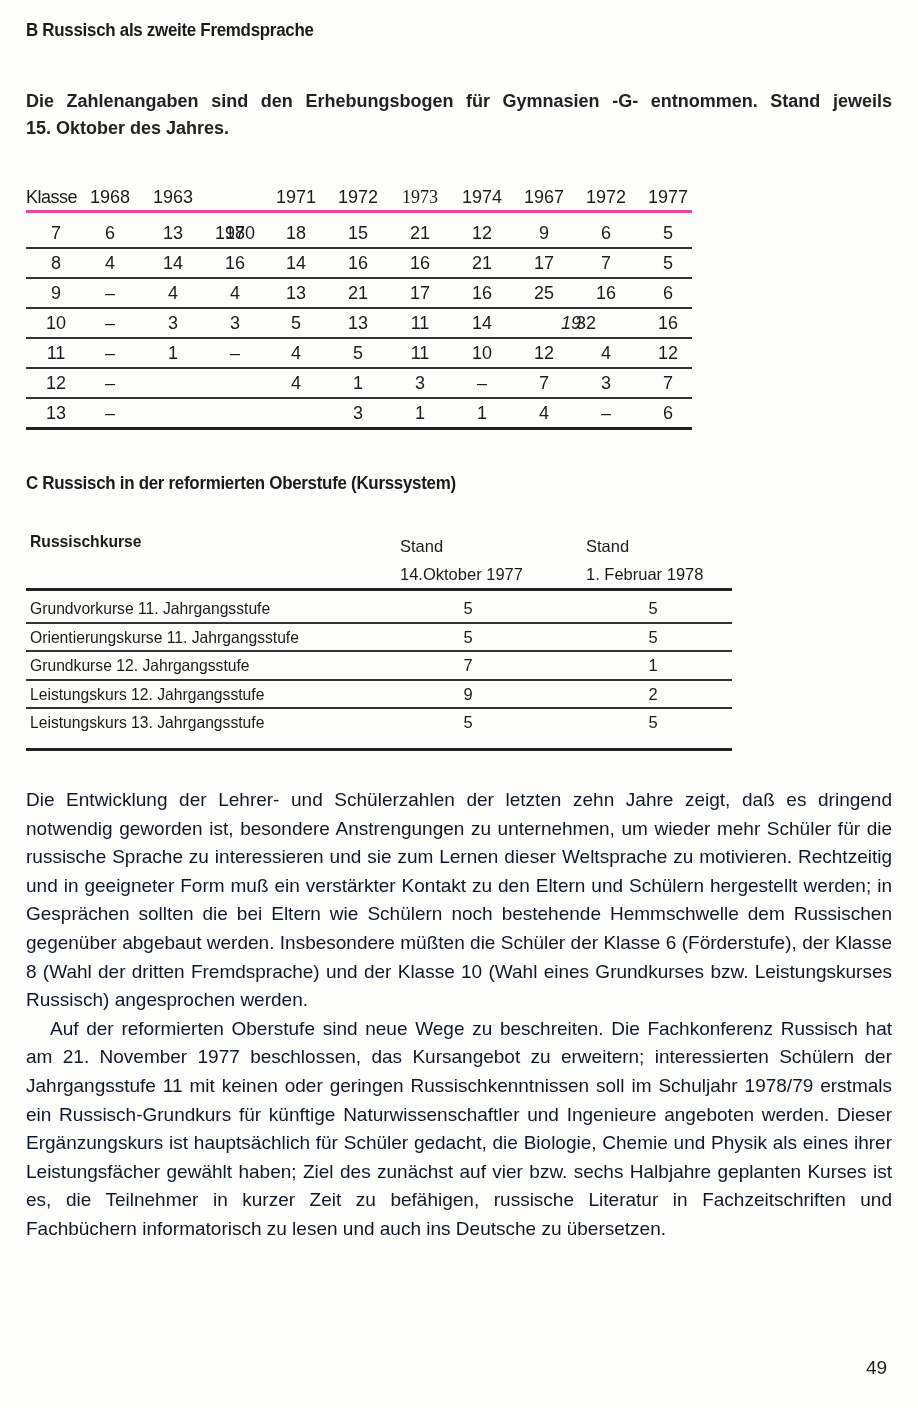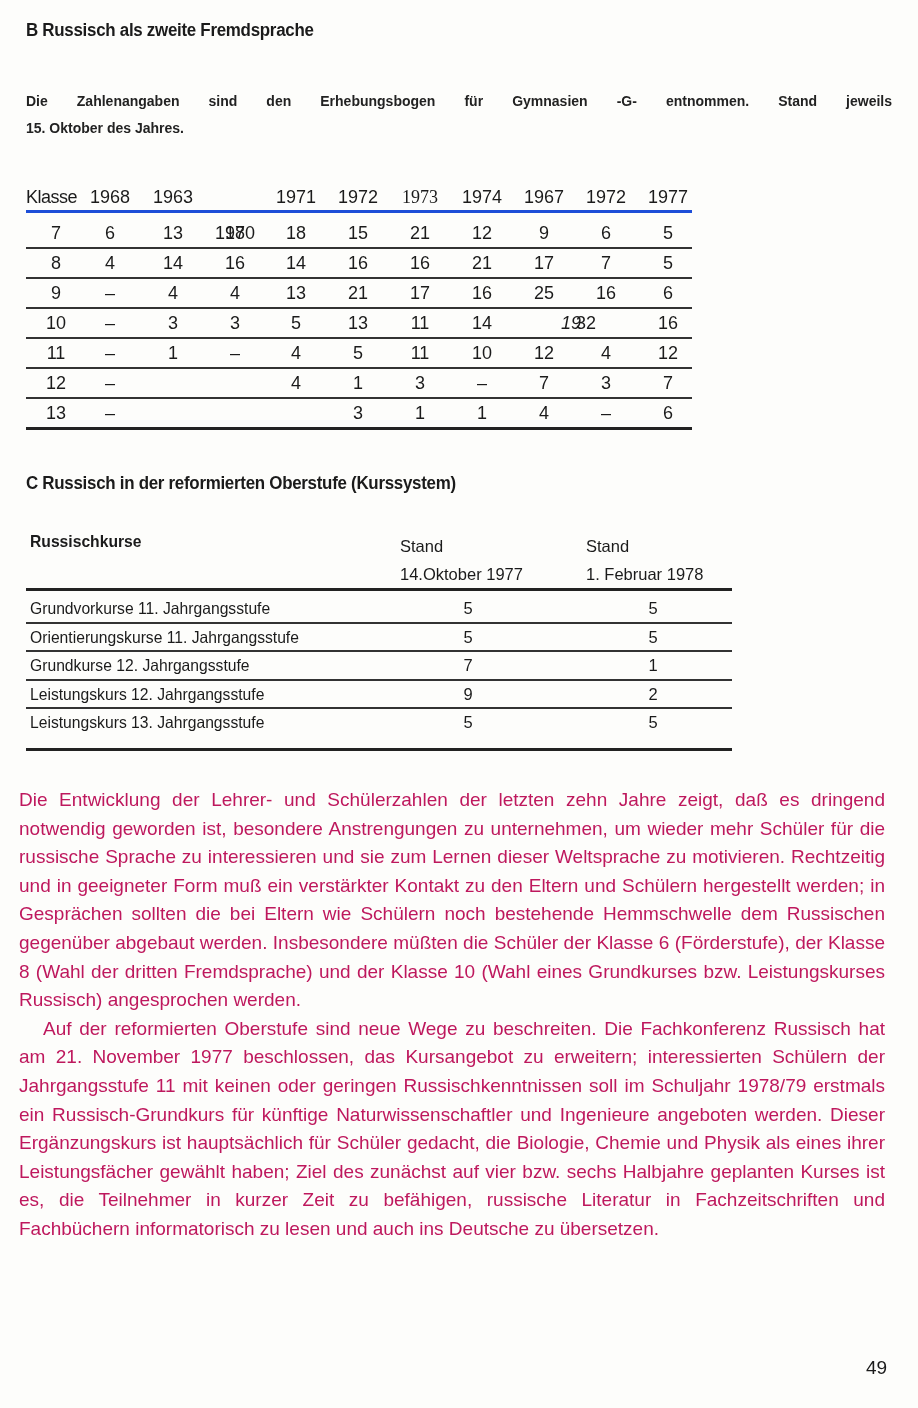--- a/index.html
+++ b/index.html
@@ -2,43 +2,43 @@
 <html><head>
 <meta charset="utf-8">
 <style>
   html, body { margin: 0; padding: 0; }
   body {
     width: 918px; height: 1408px; background: #fdfdfb; position: relative;
     font-family: "Liberation Sans", sans-serif; color: #1b1b1b; overflow: hidden;
   }
   .abs { position: absolute; }
   .h-sec { font-weight: bold; font-size: 18px; letter-spacing: -0.3px; transform: scaleX(0.94); transform-origin: left; white-space: nowrap; }
-  .intro { left: 26px; width: 866px; font-size: 14px; font-weight: bold; line-height: 27px; text-align: justify; text-align-last: justify; color: #222; }
+  .intro { left: 26px; width: 866px; font-size: 18px; font-weight: bold; line-height: 27px; text-align: justify; text-align-last: justify; color: #222; }
   .intro2 { text-align-last: left; }
   
   .t1 { left: 26px; top: 184px; width: 666px; }
   .t1-head, .t1-row { position: relative; height: 28px; }
-  .t1-head { height: 26px; border-bottom: 3px solid #1d4ed8; }
+  .t1-head { height: 26px; border-bottom: 3px solid #ec4899; }
   .t1-row { border-bottom: 2px solid #333; }
   .t1-row:last-child { border-bottom: 3px solid #222; }
   .t1 .cell { position: absolute; top: 0; line-height: 28px; font-size: 18px; text-align: center; width: 56px; margin-left: -28px; }
   .t1-head .cell { line-height: 26px; top: 0; }
   .t1-head .cell.klasse { text-align: left; margin-left: 0; left: 0 !important; width: 60px; letter-spacing: -0.5px; }
   
   .t2 { left: 26px; top: 528px; width: 706px; }
   .t2-head { position: relative; height: 60px; border-bottom: 3px solid #222; font-size: 16.5px; }
   .t2-head .lbl { position: absolute; left: 4px; top: 4px; font-weight: bold; transform: scaleX(0.95); transform-origin: left; }
   .t2-head .st { position: absolute; top: 4px; line-height: 28px; white-space: nowrap; }
   .t2-row { position: relative; height: 26.5px; border-bottom: 2px solid #333; font-size: 16.5px; }
   .t2-row:last-child { border-bottom: none; }
   .t2-row .name { position: absolute; left: 4px; top: 0; line-height: 27px; white-space: nowrap; transform: scaleX(0.95); transform-origin: left; }
   .t2-row .v { position: absolute; top: 0; line-height: 27px; width: 30px; margin-left: -15px; text-align: center; }
   .t2-bottom { position: absolute; left: 26px; top: 748px; width: 706px; border-bottom: 3px solid #222; }
   
-  .body-text { left: 19px; top: 786px; width: 866px; font-size: 19px; line-height: 28.6px; color: #be185d; }
+  .body-text { left: 26px; top: 786px; width: 866px; font-size: 19px; line-height: 28.6px; color: #0f172a; }
   .body-text p { margin: 0; text-align: justify; }
   .body-text p.indent { text-indent: 24px; }
   .page-num { left: 866px; top: 1357px; font-size: 19px; }
 </style>
 </head>
 <body>
 
 <div class="abs h-sec" style="left:26px; top:20px;">B Russisch als zweite Fremdsprache</div>
 
 <div class="abs intro" style="top:88px;">Die Zahlenangaben sind den Erhebungsbogen für Gymnasien -G- entnommen. Stand jeweils</div>

